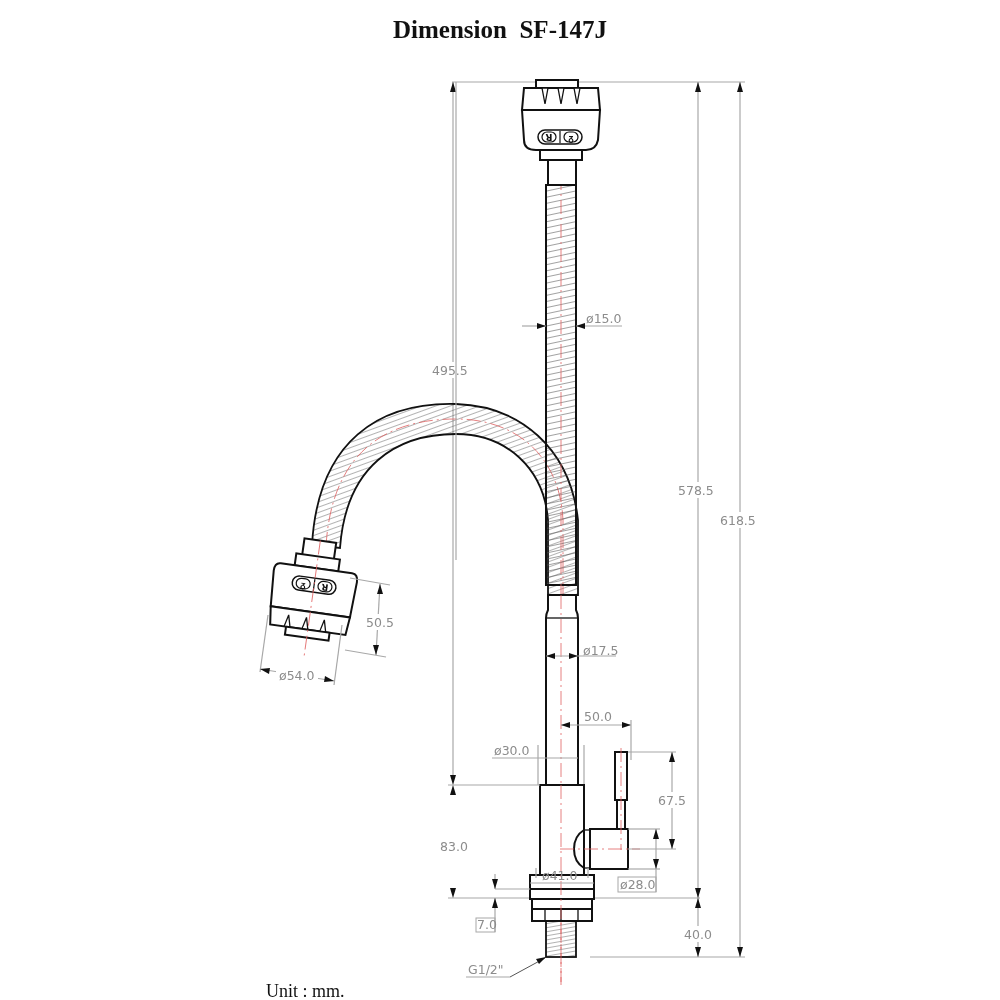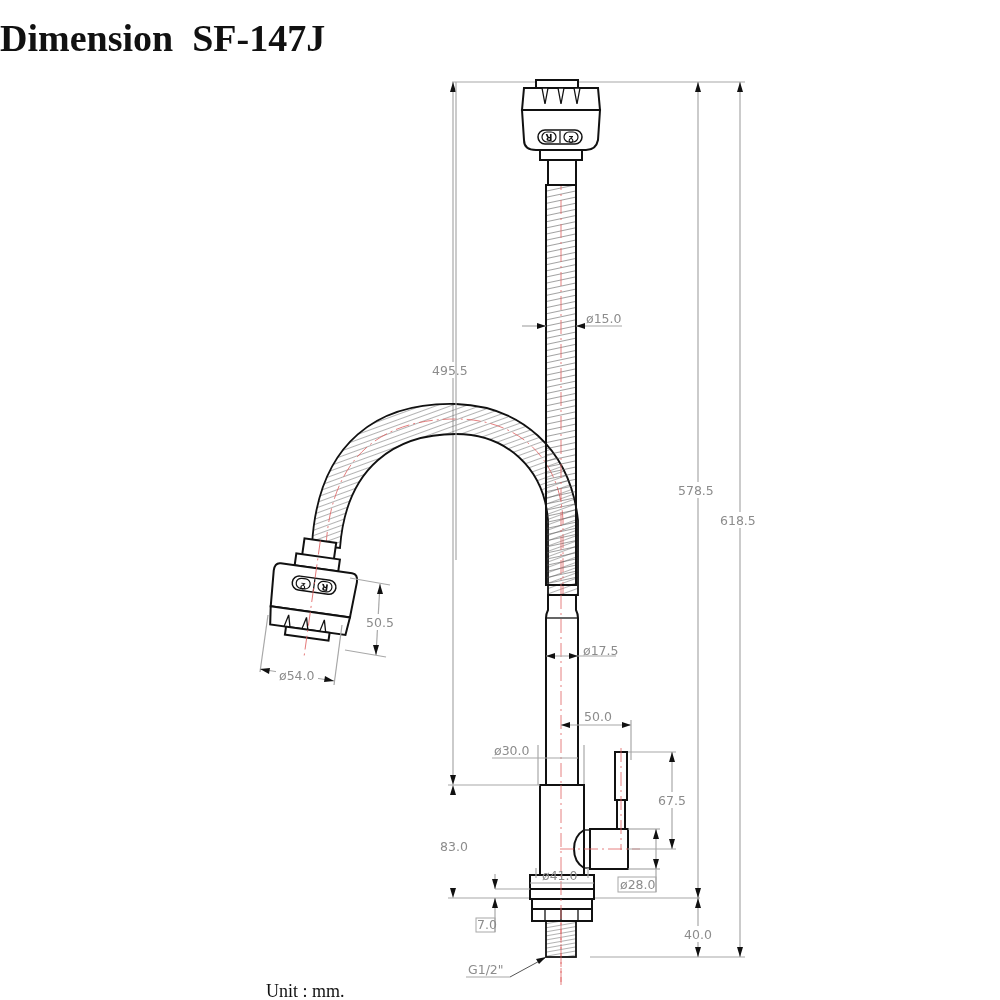--- a/index.html
+++ b/index.html
@@ -1,19 +1,19 @@
 <!DOCTYPE html>
 <html><head>
 <meta charset="utf-8">
 <style>
   html, body { margin: 0; padding: 0; background: #ffffff; }
   body { width: 1000px; height: 1000px; position: relative; overflow: hidden; }
   .title {
-    position: absolute; left: 0; top: 16px; width: 1000px; text-align: left;
-    font-family: "Liberation Serif", serif; font-weight: bold; font-size: 38px; color: #111;
+    position: absolute; left: 0; top: 16px; width: 1000px; text-align: center;
+    font-family: "Liberation Serif", serif; font-weight: bold; font-size: 25px; color: #111;
     white-space: pre;
   }
   .unit {
     position: absolute; left: 266px; top: 957px;
     font-family: "Liberation Serif", serif; font-size: 18px; color: #111; margin-top: 24px;
   }
   svg.drawing { position: absolute; left: 0; top: 0; }
   .dim-text {
     font-family: "DejaVu Sans", sans-serif; font-size: 12.5px; fill: #8c8c8c;
   }

